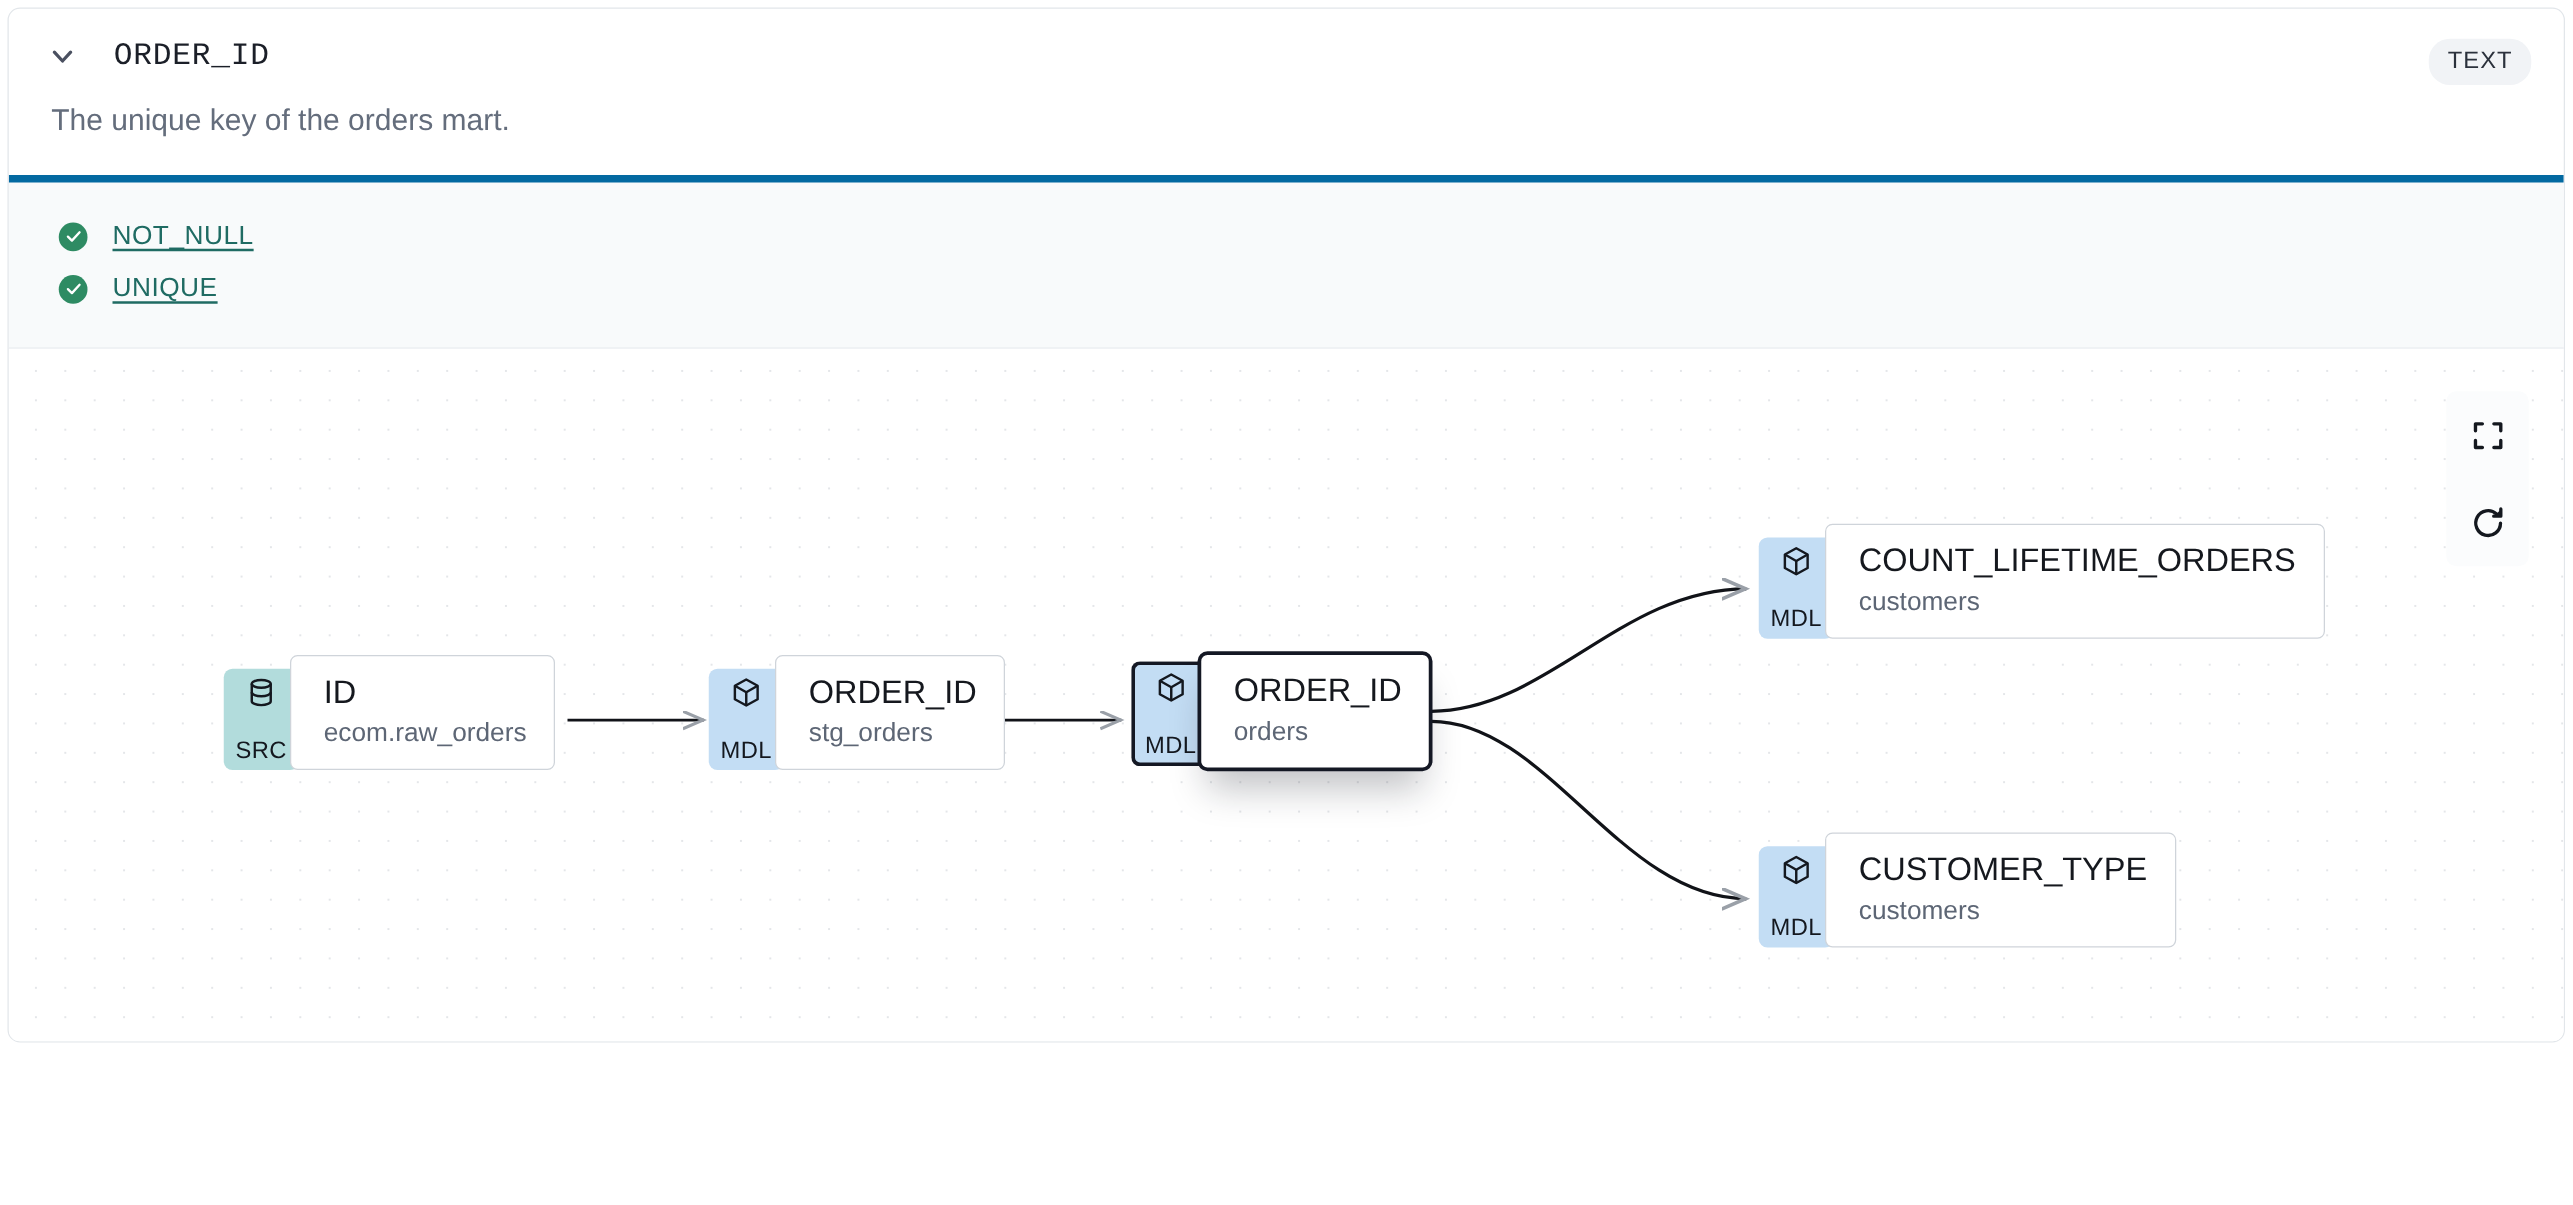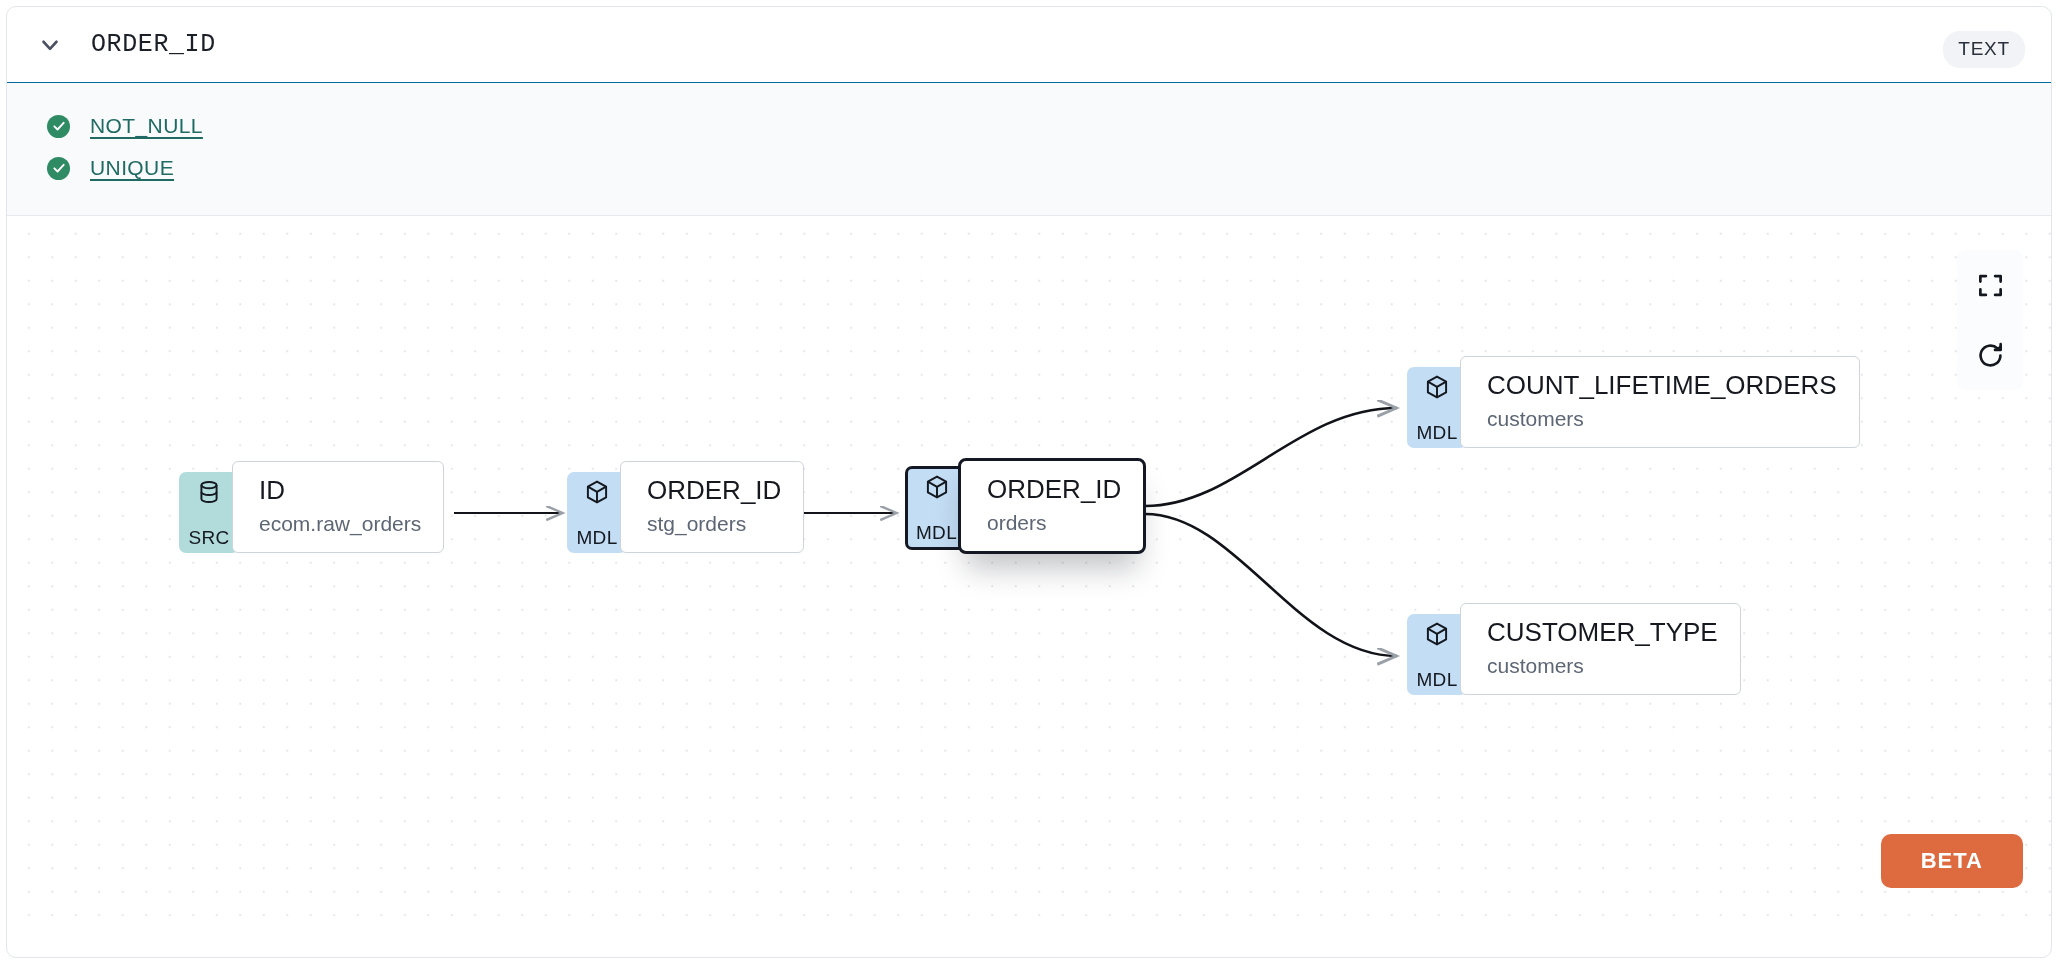--- a/index.html
+++ b/index.html
@@ -7,21 +7,21 @@
     margin: 0; padding: 0;
     width: 2058px; height: 964px;
     background: #ffffff;
     font-family: "Liberation Sans", sans-serif;
     overflow: hidden;
   }
 
   .card {
     position: absolute;
     left: 6px; top: 6px;
-    width: 2046px; height: 952px;
+    width: 2046px; height: 828px;
     background: #ffffff;
     border: 1px solid #e2e6ea;
     border-radius: 10px;
     overflow: hidden;
   }
 
   
   .header {
     position: relative;
     height: 75px;
@@ -60,21 +60,21 @@
   .description {
     padding: 0 34px 28px 34px;
     font-size: 24px;
     color: #646d7c;
     line-height: 1.25;
   }
 
   
   .tests {
     background: #f8fafb;
-    border-top: 1px solid #0369a1;
+    border-top: 6px solid #0369a1;
     border-bottom: 1px solid #e6eaee;
     padding: 22px 0 26px 0;
   }
   .test-row {
     display: flex;
     align-items: center;
     padding: 9px 0 9px 40px;
   }
   .check-icon {
     width: 23px; height: 23px;
@@ -216,20 +216,21 @@
   <div class="header">
     <div class="chevron-btn">
       <svg width="26" height="26" viewBox="0 0 24 24" fill="none" stroke="#4a5060" stroke-width="2.4" stroke-linecap="round" stroke-linejoin="round">
           <polyline points="6 9 12 15.5 18 9"></polyline>
         </svg>
     </div>
     <div class="col-title">ORDER_ID</div>
     <div class="type-badge">TEXT</div>
   </div>
 
+  <div class="description">The unique key of the orders mart.</div>
 
   <div class="tests">
     <div class="test-row">
       <span class="check-icon">
         <svg width="14" height="14" viewBox="0 0 24 24" fill="none" stroke="#ffffff" stroke-width="3.2" stroke-linecap="round" stroke-linejoin="round">
             <polyline points="4 12.5 9.5 18 20 6.5"></polyline>
           </svg>
       </span>
       <span class="test-link">NOT_NULL</span>
     </div>

